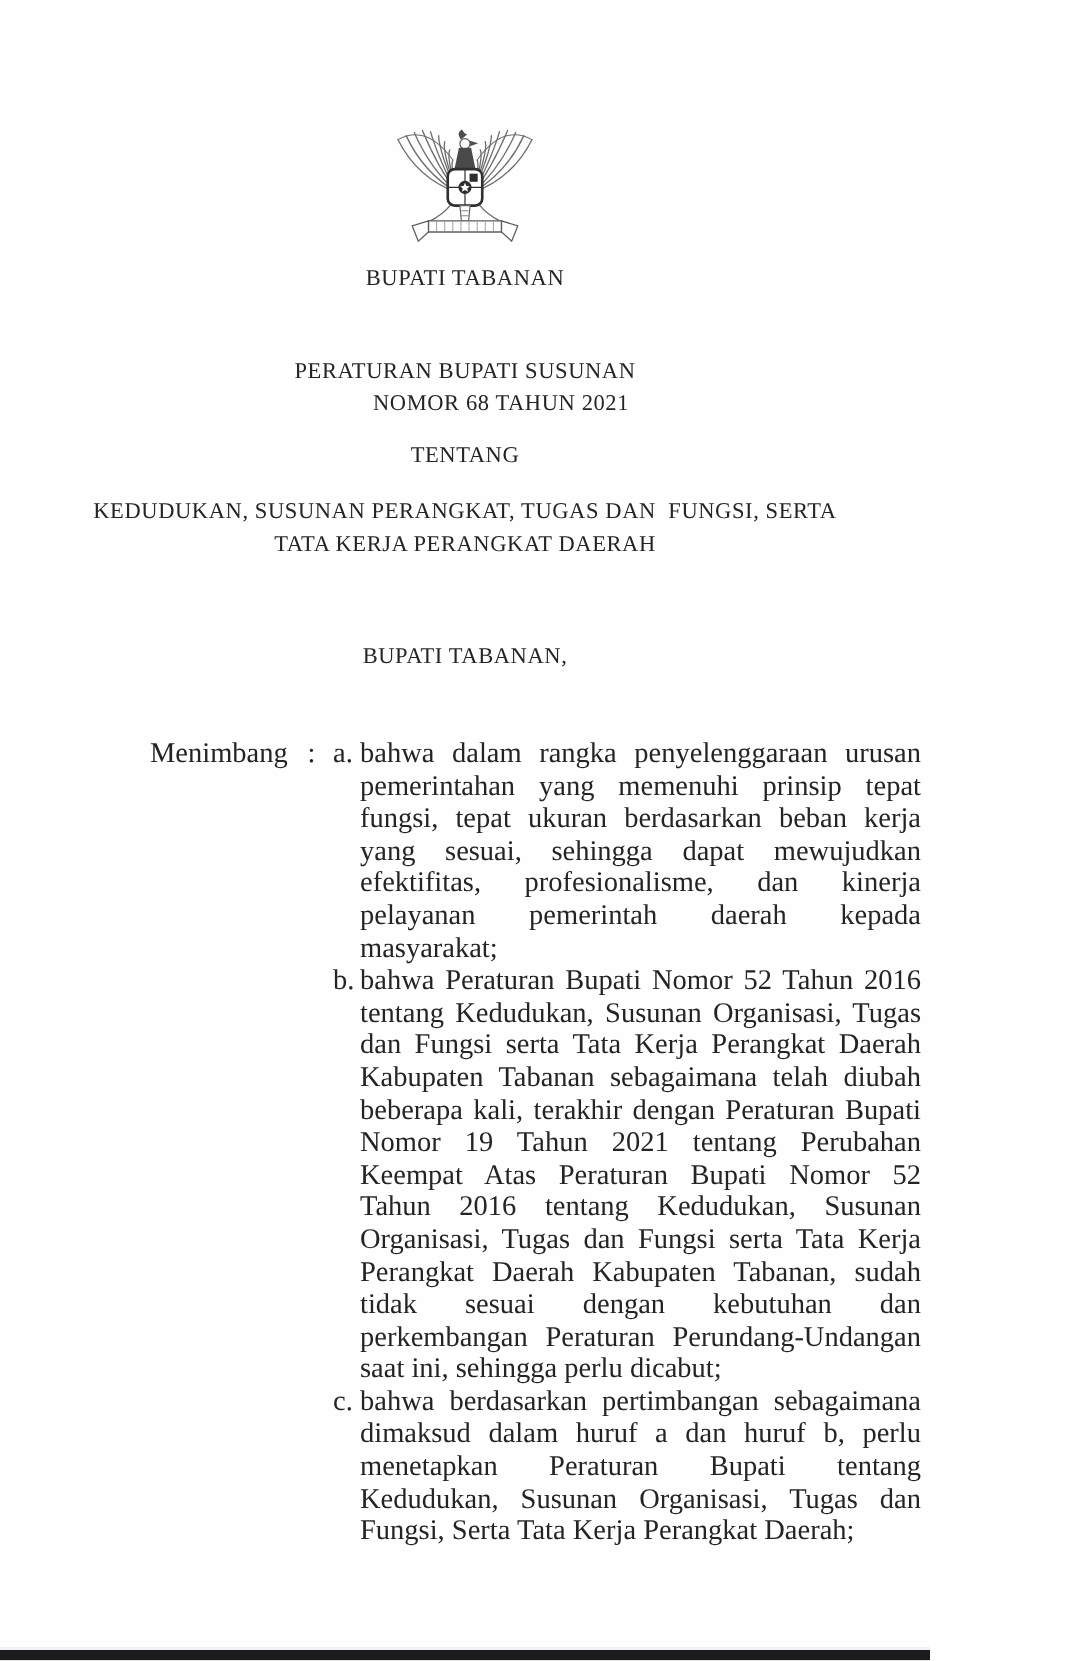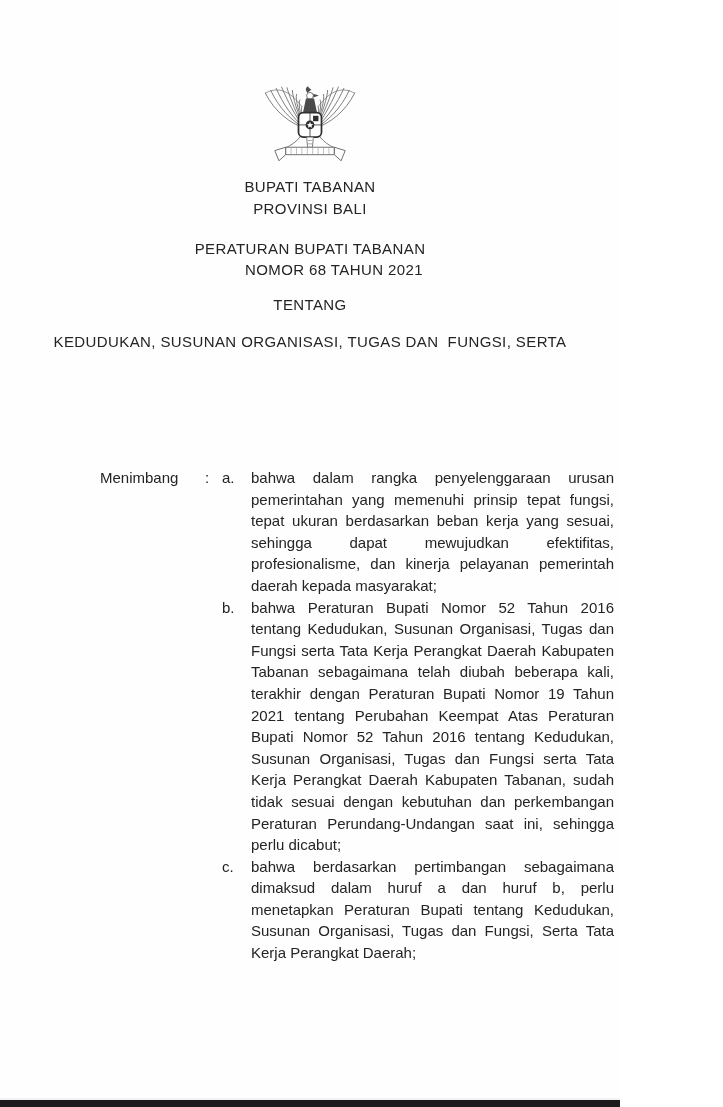--- a/index.html
+++ b/index.html
@@ -1,21 +1,21 @@
 <!DOCTYPE html>
 <html><head>
 <meta charset="utf-8">
 <style>
   html, body { margin: 0; padding: 0; background: #ffffff; }
   .page {
     position: relative;
     width: 620px;
     height: 1107px;
     background: #fefefe;
-    font-family: Liberation Sans, sans-serif;
+    font-family: Liberation Serif, serif;
     color: #242424;
     overflow: hidden;
   }
   .centered-line {
     position: absolute;
     left: 0;
     right: 0;
     text-align: center;
     font-size: 15px;
     letter-spacing: 0.4px;
@@ -34,37 +34,36 @@
   .title-1       { top: 240px; }
   .title-2       { top: 261px; padding-left: 48px; }
   .tentang       { top: 296px; text-align: center; }
   .subject-1     { top: 333px; }
   .subject-2     { top: 355px; }
   .invocation    { top: 392px; }
   .issuer        { top: 430px; }
 
   .menimbang {
     position: absolute;
-    top: 467px;
+    top: 492px;
     left: 100px;
     width: 514px;
     display: flex;
-    font-size: 15px;
+    font-size: 19px;
     line-height: 21.6px;
   }
   .m-label { width: 105px; flex: none; }
   .m-colon { width: 17px;  flex: none; }
   .m-items { flex: 1; }
   .m-item  { display: flex; }
   .m-letter { width: 18px; flex: none; }
   .m-text {
     flex: 1;
     text-align: justify;
     text-justify: inter-word;
-    margin-left: 11px;
   }
   .bottom-bar {
     position: absolute;
     left: 0;
     right: 0;
     bottom: 0;
     height: 7px;
     background: #1b1b1d;
     box-shadow: 0 -2px 0 #f2f2f2;
   }
@@ -132,30 +131,31 @@
           <line x1="76" y1="93" x2="76" y2="102"></line>
         <line x1="84" y1="93" x2="84" y2="102"></line>
           <line x1="92" y1="93" x2="92" y2="102"></line>
         <line x1="100" y1="93" x2="100" y2="102"></line>
           <line x1="108" y1="93" x2="108" y2="102"></line>
       </g>
     </svg>
   </div>
 
   <div class="centered-line hdr-authority">BUPATI TABANAN</div>
-  <div class="centered-line hdr-province">PROVINSI BALI</div>
 
-  <div class="centered-line title-1">PERATURAN BUPATI TABANAN</div>
+  <div class="centered-line title-1">PERATURAN BUPATI SUSUNAN</div>
   <div class="centered-line title-2">NOMOR 68 TAHUN 2021</div>
 
   <div class="centered-line tentang">TENTANG</div>
 
-  <div class="centered-line subject-1">KEDUDUKAN, SUSUNAN ORGANISASI, TUGAS DAN  FUNGSI, SERTA</div>
+  <div class="centered-line subject-1">KEDUDUKAN, SUSUNAN PERANGKAT, TUGAS DAN  FUNGSI, SERTA</div>
+  <div class="centered-line subject-2">TATA KERJA PERANGKAT DAERAH</div>
 
 
+  <div class="centered-line issuer">BUPATI TABANAN,</div>
 
   <div class="menimbang">
     <div class="m-label">Menimbang</div>
     <div class="m-colon">:</div>
     <div class="m-items">
       <div class="m-item">
         <div class="m-letter">a.</div>
         <div class="m-text">bahwa dalam rangka penyelenggaraan urusan pemerintahan yang memenuhi prinsip tepat fungsi, tepat ukuran berdasarkan beban kerja yang sesuai, sehingga dapat mewujudkan efektifitas, profesionalisme, dan kinerja pelayanan pemerintah daerah kepada masyarakat;</div>
       </div>
       <div class="m-item">

